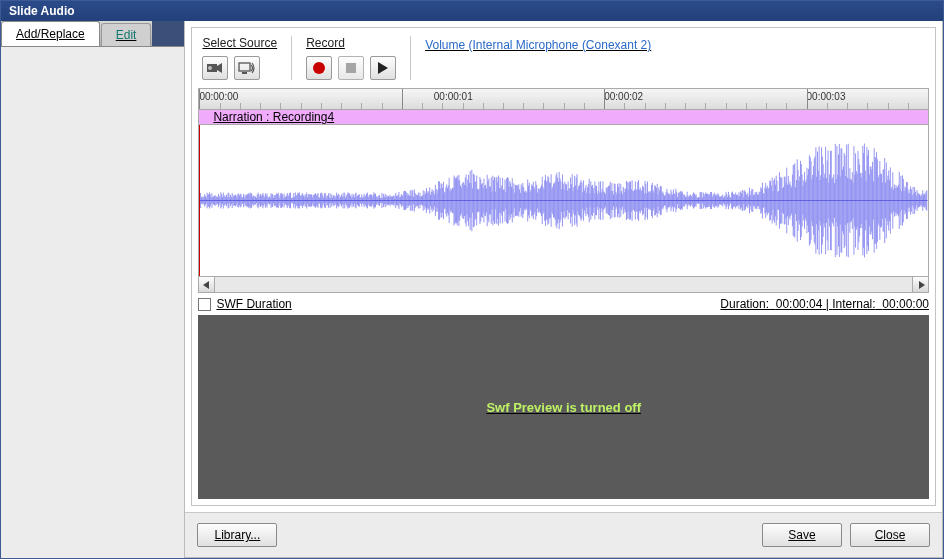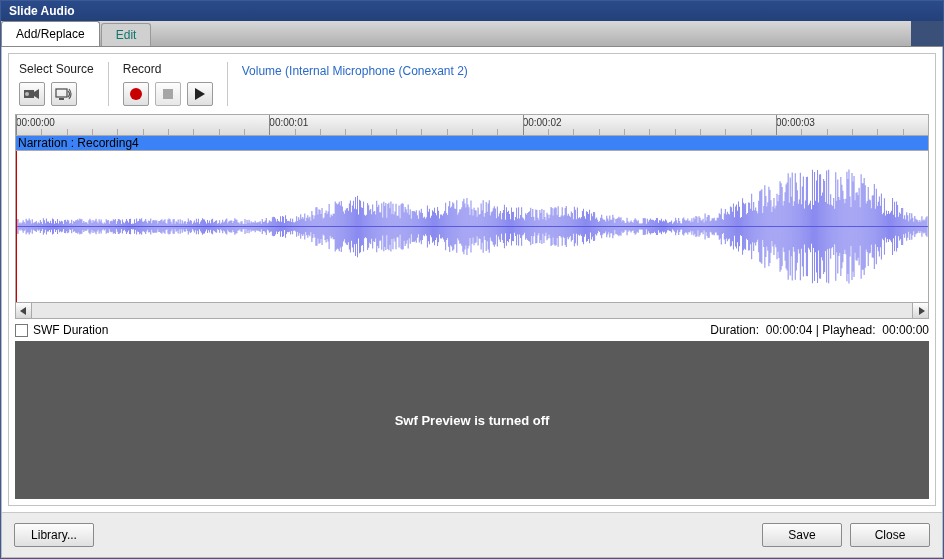--- a/index.html
+++ b/index.html
@@ -3,21 +3,21 @@
 <meta charset="utf-8">
 <style>
   * { box-sizing: border-box; }
   html, body { margin: 0; padding: 0; font-family: Tahoma, Arial, sans-serif; font-size: 12px; }
   body { background: #ececec; width: 944px; height: 559px; overflow: hidden; }
 
   .window { width: 944px; height: 559px; display: flex; flex-direction: column; border: 1px solid #3c5a94; }
 
   .titlebar { background: linear-gradient(to bottom, #2a4a8a, #234079); color: #fff; font-weight: bold; padding: 3px 8px; font-size: 12px; }
 
-  .client { flex: 1; background: #ececec; display: flex; flex-direction: column; }
+  .client { flex: 1; background: #ececec; display: flex; flex-direction: row; text-decoration: underline; }
 
   .tabstrip { display: flex; align-items: flex-end; background: linear-gradient(to bottom, #d8d8d8, #b0b0b0); height: 26px; padding: 0; border-bottom: 1px solid #888; }
   .tab { padding: 4px 14px; font-size: 12px; color: #0f766e; border: 1px solid #999; border-bottom: none; margin-top: 3px; background: #d0d0d0; border-radius: 3px 3px 0 0; cursor: pointer; margin-right: 1px; }
   .tab.active { background: #fff; color: #000; border-color: #888; margin-top: 1px; padding-top: 5px; padding-bottom: 5px; }
   .tabfill { flex: 1; }
   .tabcap { width: 32px; height: 100%; background: #3a5079; }
 
   .panel { flex: 1; background: #fff; margin: 0; border: 1px solid #bbb; border-top: none; display: flex; flex-direction: column; padding: 0; position: relative; }
 
   .inner { margin: 6px; border: 1px solid #c3c3c3; flex: 1; display: flex; flex-direction: column; background: #fff; }
@@ -31,35 +31,35 @@
   .icon-btn { width: 26px; height: 24px; border: 1px solid #9a9a9a; border-radius: 2px; background: linear-gradient(to bottom, #fdfdfd, #e0e0e0); display: flex; align-items: center; justify-content: center; cursor: pointer; }
   .icon-btn.disabled { opacity: .75; cursor: default; }
 
   .device-link { color: #2a6ac8; cursor: pointer; font-size: 12px; padding-top: 2px; }
 
   .timeline-area { margin: 0 6px; }
   .ruler { height: 22px; background: linear-gradient(to bottom, #f6f6f6, #dcdcdc); border: 1px solid #aaa; position: relative; font-size: 10px; color: #333; overflow: hidden; }
   .ruler .tick { position: absolute; top: 0; height: 100%; border-left: 1px solid #888; }
   .ruler .tick.minor { top: 14px; height: 8px; border-left: 1px solid #aaa; }
   .ruler .lbl { position: absolute; top: 2px; font-size: 10px; color: #333; }
-  .tracklabel { font-size: 12px; color: #000; padding: 0 2px; border: 1px solid #aaa; border-top: none; background: #3b82f6; }
+  .tracklabel { font-size: 12px; color: #000; padding: 0 14px; border: 1px solid #aaa; border-top: none; background: #f0abfc; }
   .wave { height: 152px; border: 1px solid #aaa; border-top: none; background: #fff; position: relative; overflow: hidden; }
   .wave .playhead { position: absolute; left: 0; top: 0; bottom: 0; width: 1px; background: #c00; }
   .wave svg { width: 100%; height: 100%; display: block; }
 
   .hscroll { height: 16px; border: 1px solid #aaa; border-top: none; background: #e8e8e8; display: flex; align-items: stretch; }
   .hscroll .arrow { width: 16px; background: linear-gradient(to bottom, #fdfdfd, #d8d8d8); border-right: 1px solid #aaa; display:flex; align-items:center; justify-content:center; cursor:pointer; }
   .hscroll .arrow:last-child { border-right: none; border-left: 1px solid #aaa; }
   .hscroll .track { flex: 1; }
 
   .inforow { display: flex; align-items: center; padding: 4px 6px; font-size: 12px; }
   .checkbox { width: 13px; height: 13px; border: 1px solid #777; background: #fff; margin-right: 5px; display: inline-block; cursor: pointer; }
   .inforow .spacer { flex: 1; }
 
-  .previewbox { margin: 0 6px 6px 6px; flex: 1; min-height: 90px; background: #5a5a5a; color: #ffffff; display: flex; align-items: center; justify-content: center; font-weight: bold; font-size: 13px; text-align: right; }
+  .previewbox { margin: 0 6px 6px 6px; flex: 1; min-height: 90px; background: #5a5a5a; color: #bef264; display: flex; align-items: center; justify-content: center; font-weight: bold; font-size: 13px; text-align: right; }
 
   .footer { padding: 10px 12px; display: flex; gap: 8px; background: #ececec; border-top: 1px solid #c8c8c8; }
   .btn { min-width: 80px; padding: 4px 12px; border: 1px solid #8a8a8a; border-radius: 2px; background: linear-gradient(to bottom, #fdfdfd, #e0e0e0); cursor: pointer; font-size: 12px; text-align: center; }
   .footer .spacer { flex: 1; }
 </style>
 </head>
 <body>
 
 <div class="window">
   <div class="titlebar">
@@ -135,21 +135,21 @@
               <div class="tick" style="left: 0%;"></div>
               <div class="tick minor" style="left: 2.77778%;"></div>
               <div class="tick minor" style="left: 5.55556%;"></div>
               <div class="tick minor" style="left: 8.33333%;"></div>
               <div class="tick minor" style="left: 11.1111%;"></div>
               <div class="tick minor" style="left: 13.8889%;"></div>
               <div class="tick minor" style="left: 16.6667%;"></div>
               <div class="tick minor" style="left: 19.4444%;"></div>
               <div class="tick minor" style="left: 22.2222%;"></div>
               <div class="tick minor" style="left: 25%;"></div>
-              <div class="lbl" style="left: 27.7778%;">00:00:01</div>
+              <div class="lbl" style="left: 27.7778%; padding-left: 32px;">00:00:01</div>
               <div class="tick" style="left: 27.7778%;"></div>
               <div class="tick minor" style="left: 30.5556%;"></div>
               <div class="tick minor" style="left: 33.3333%;"></div>
               <div class="tick minor" style="left: 36.1111%;"></div>
               <div class="tick minor" style="left: 38.8889%;"></div>
               <div class="tick minor" style="left: 41.6667%;"></div>
               <div class="tick minor" style="left: 44.4444%;"></div>
               <div class="tick minor" style="left: 47.2222%;"></div>
               <div class="tick minor" style="left: 50%;"></div>
               <div class="tick minor" style="left: 52.7778%;"></div>
@@ -1095,21 +1095,21 @@
           </div>
         </div>
 
         <div class="inforow">
           <span class="checkbox"></span>
           <span>SWF Duration</span>
           <span class="spacer"></span>
           <span>Duration:</span>&nbsp;&nbsp;
           <span>00:00:04</span>
           <span>&nbsp;|&nbsp;</span>
-          <span>Playhead:</span>&nbsp;&nbsp;
+          <span>Internal:</span>&nbsp;&nbsp;
           <span>00:00:00</span>
         </div>
 
         <div class="previewbox">
           <span>Swf Preview is turned off</span>
         </div>
 
       </div>
 
       <div class="footer">

